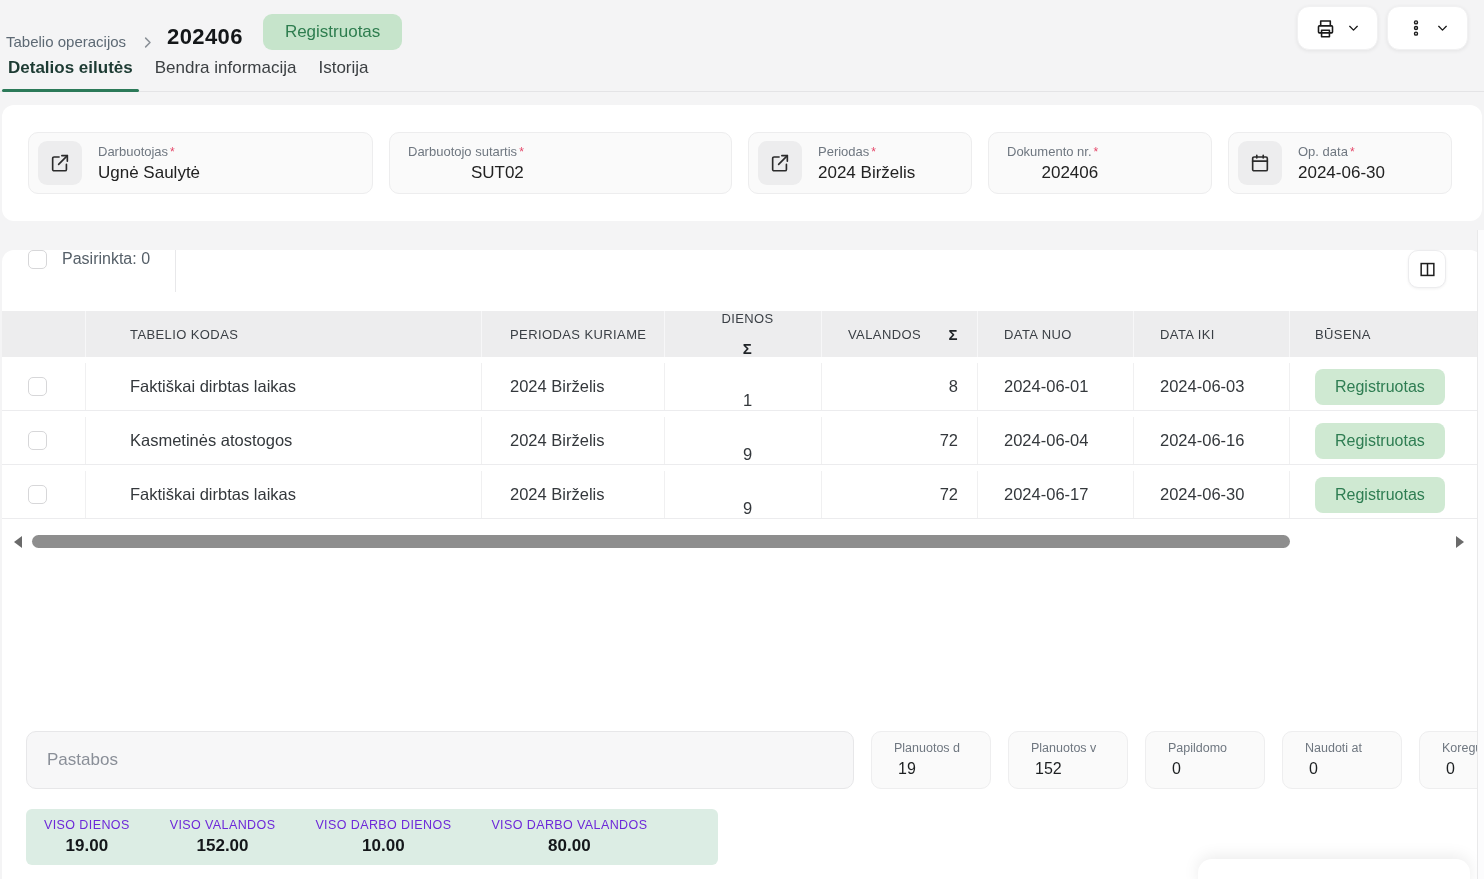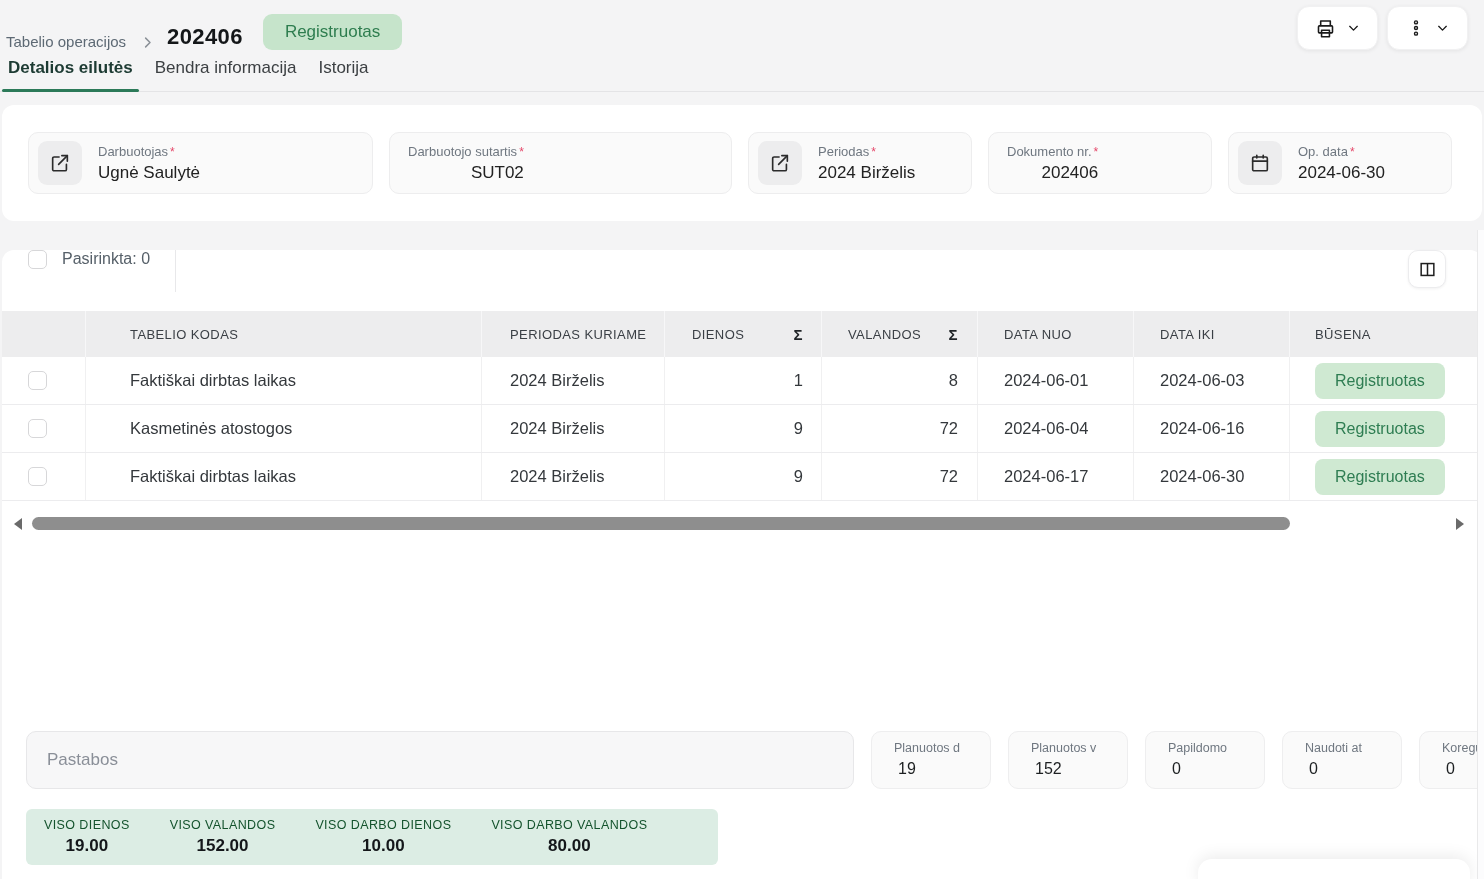--- a/index.html
+++ b/index.html
@@ -52,26 +52,26 @@
   .sel-label { margin-left:15px; font-size:16px; color:#566069; }
   .toolbar-divider { width:1px; height:42px; background:#e8e8ea; margin-left:25px; }
   .col-btn {
     margin-left:auto; margin-right:36px; width:38px; height:38px; background:#fff;
     border:1px solid #ececee; border-radius:10px; box-shadow:0 1px 3px rgba(0,0,0,.06);
     display:flex; align-items:center; justify-content:center; cursor:pointer;
   }
   .thead { display:flex; background:#ededee; height:46px; align-items:center; margin-top:8px;
            font-size:13px; color:#3a3f45; letter-spacing:.4px; }
   .thead > div { border-right:1px solid #f7f7f8; height:100%; display:flex; align-items:center; }
-  .trow { display:flex; height:48px; align-items:flex-start; border-bottom:1px solid #ececee; font-size:16.5px; color:#34383c; background:#fff; }
+  .trow { display:flex; height:48px; align-items:flex-start; border-bottom:1px solid #ececee; font-size:16.5px; color:#34383c; background:#fff;margin-top:6px; }
   .trow > div { border-right:1px solid #f0f0f1; height:100%; display:flex; align-items:center; }
   .c-check { width:84px; padding-left:26px; }
   .c-code  { width:396px; padding-left:44px; }
   .c-per   { width:183px; padding-left:28px; }
-  .c-days  { width:157px; padding:0 18px 0 27px; justify-content:space-between; }
+  .c-days  { width:157px; padding:0 18px 0 27px; justify-content:space-between;flex-direction:column; }
   .c-hrs   { width:156px; padding:0 19px 0 26px; justify-content:space-between; }
   .c-from  { width:156px; padding-left:26px; }
   .c-to    { width:156px; padding-left:26px; }
   .c-stat  { flex:1; padding-left:25px; border-right:none !important; }
   .num-cell { justify-content:flex-end !important; }
   .sum-icon { font-size:15px; font-weight:700; color:#1f2326; }
   .row-badge { background:#cfe9d2; color:#2e7d52; font-size:16px; padding:9px 20px; border-radius:8px; white-space:nowrap; }
   
   .hscroll { position:relative; height:22px; margin-top:12px; }
   .hs-thumb { position:absolute; left:30px; top:4px; width:1258px; height:13px; background:#8e8e8e; border-radius:7px; cursor:pointer; }
@@ -86,21 +86,21 @@
   }
   .notes-input::placeholder { color:#8a8f98; }
   .stat-box { width:120px; height:58px; background:#fafafa; border:1px solid #eeeeef; border-radius:10px; padding-top:9px; overflow:hidden; }
   .stat-label { font-size:12.5px; color:#6f7780; white-space:nowrap; padding-left:22px; }
   .stat-value { font-size:16px; color:#1d2022; padding-left:26px; margin-top:5px; }
   .summary-bar {
     position:absolute; left:24px; top:559px; width:692px; height:56px;
     background:#dcede4; border-radius:6px; display:flex; align-items:center; padding:0 18px; gap:40px;
   }
   .sum-group { text-align:center; }
-  .sum-label { font-size:12.5px; color:#14532d; letter-spacing:.4px; white-space:nowrap; }
+  .sum-label { font-size:12.5px; color:#6d28d9; letter-spacing:.4px; white-space:nowrap; }
   .sum-value { font-size:17px; font-weight:700; color:#14171a; margin-top:4px; }
   
   .corner-peek { position:absolute; right:14px; bottom:-12px; width:272px; height:32px; background:#fff; border-radius:14px; box-shadow:0 -3px 16px rgba(0,0,0,.08); }
   .vstrip { position:absolute; right:0; top:230px; bottom:0; width:7px; background:#fcfcfd; border-left:1px solid #e9e9ea; z-index:5; }
   svg { display:block; }
 </style>
 </head>
 <body>
 
 <div class="topbar">

